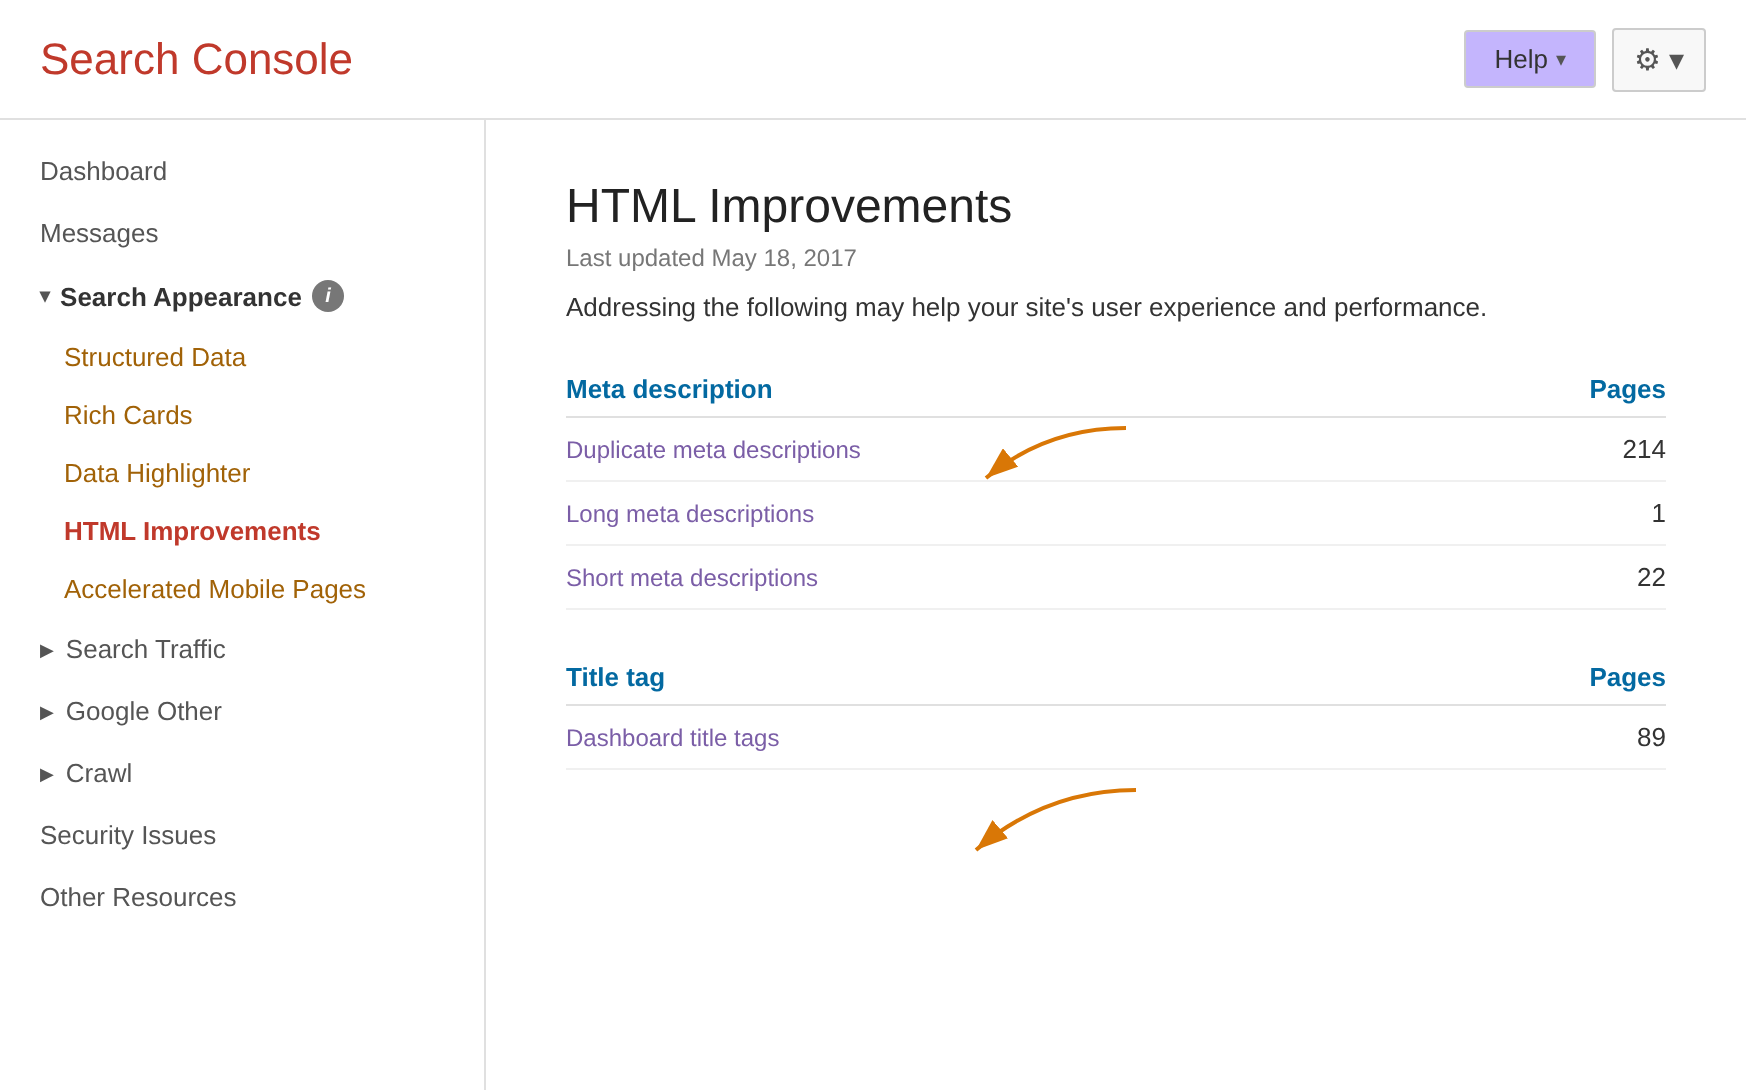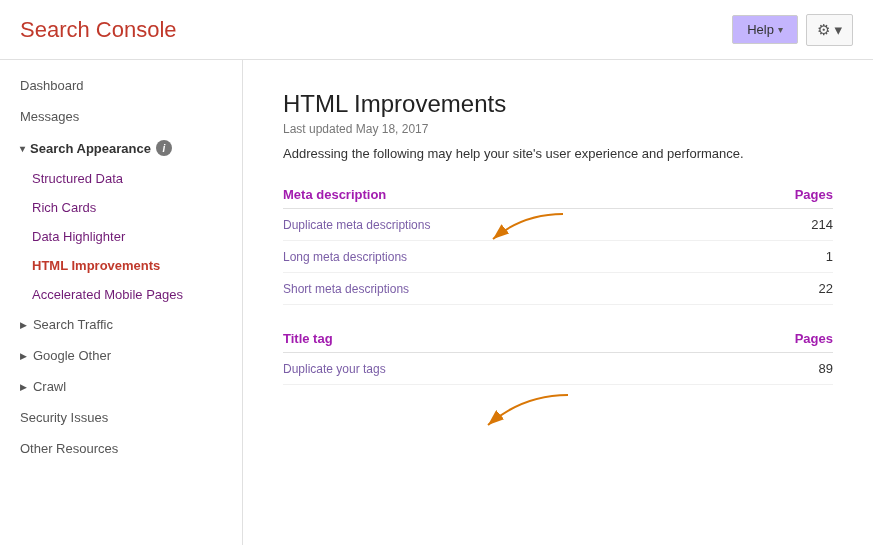--- a/index.html
+++ b/index.html
@@ -95,21 +95,21 @@
       font-size: 10px;
       display: inline-flex;
       align-items: center;
       justify-content: center;
       font-style: italic;
       font-weight: bold;
     }
     .sidebar-sub-item {
       padding: 7px 20px 7px 32px;
       cursor: pointer;
-      color: #701a75;
+      color: #a16207;
       font-size: 13px;
     }
     .sidebar-sub-item.active {
       color: #c0392b;
       font-weight: bold;
     }
     .sidebar-collapsible-header {
       display: flex;
       align-items: center;
       gap: 6px;
@@ -148,21 +148,21 @@
 
     
     .section-table {
       width: 100%;
       border-collapse: collapse;
       margin-bottom: 20px;
     }
     .section-table th {
       font-weight: bold;
       font-size: 13px;
-      color: #a21caf;
+      color: #0369a1;
       text-align: left;
       padding: 6px 0;
       border-bottom: 1px solid #e0e0e0;
     }
     .section-table th.pages-col {
       text-align: right;
     }
     .section-table td {
       padding: 8px 0;
       border-bottom: 1px solid #f0f0f0;
@@ -305,21 +305,21 @@
       <table class="section-table">
         <thead>
           <tr>
             <th>Title tag</th>
             <th class="pages-col">Pages</th>
           </tr>
         </thead>
         <tbody>
           <tr>
             <td class="link-cell">
-              <a href="#">Duplicate your tags</a>
+              <a href="#">Dashboard title tags</a>
             </td>
             <td class="pages-num">89</td>
           </tr>
         </tbody>
       </table>
 
       <svg class="arrow-svg" style="top:65px; left:185px; width:110px; height:45px;">
         <defs>
           <marker id="arrowhead2" markerWidth="8" markerHeight="6" refX="8" refY="3" orient="auto">
             <polygon points="0 0, 8 3, 0 6" fill="#d97706"></polygon>

